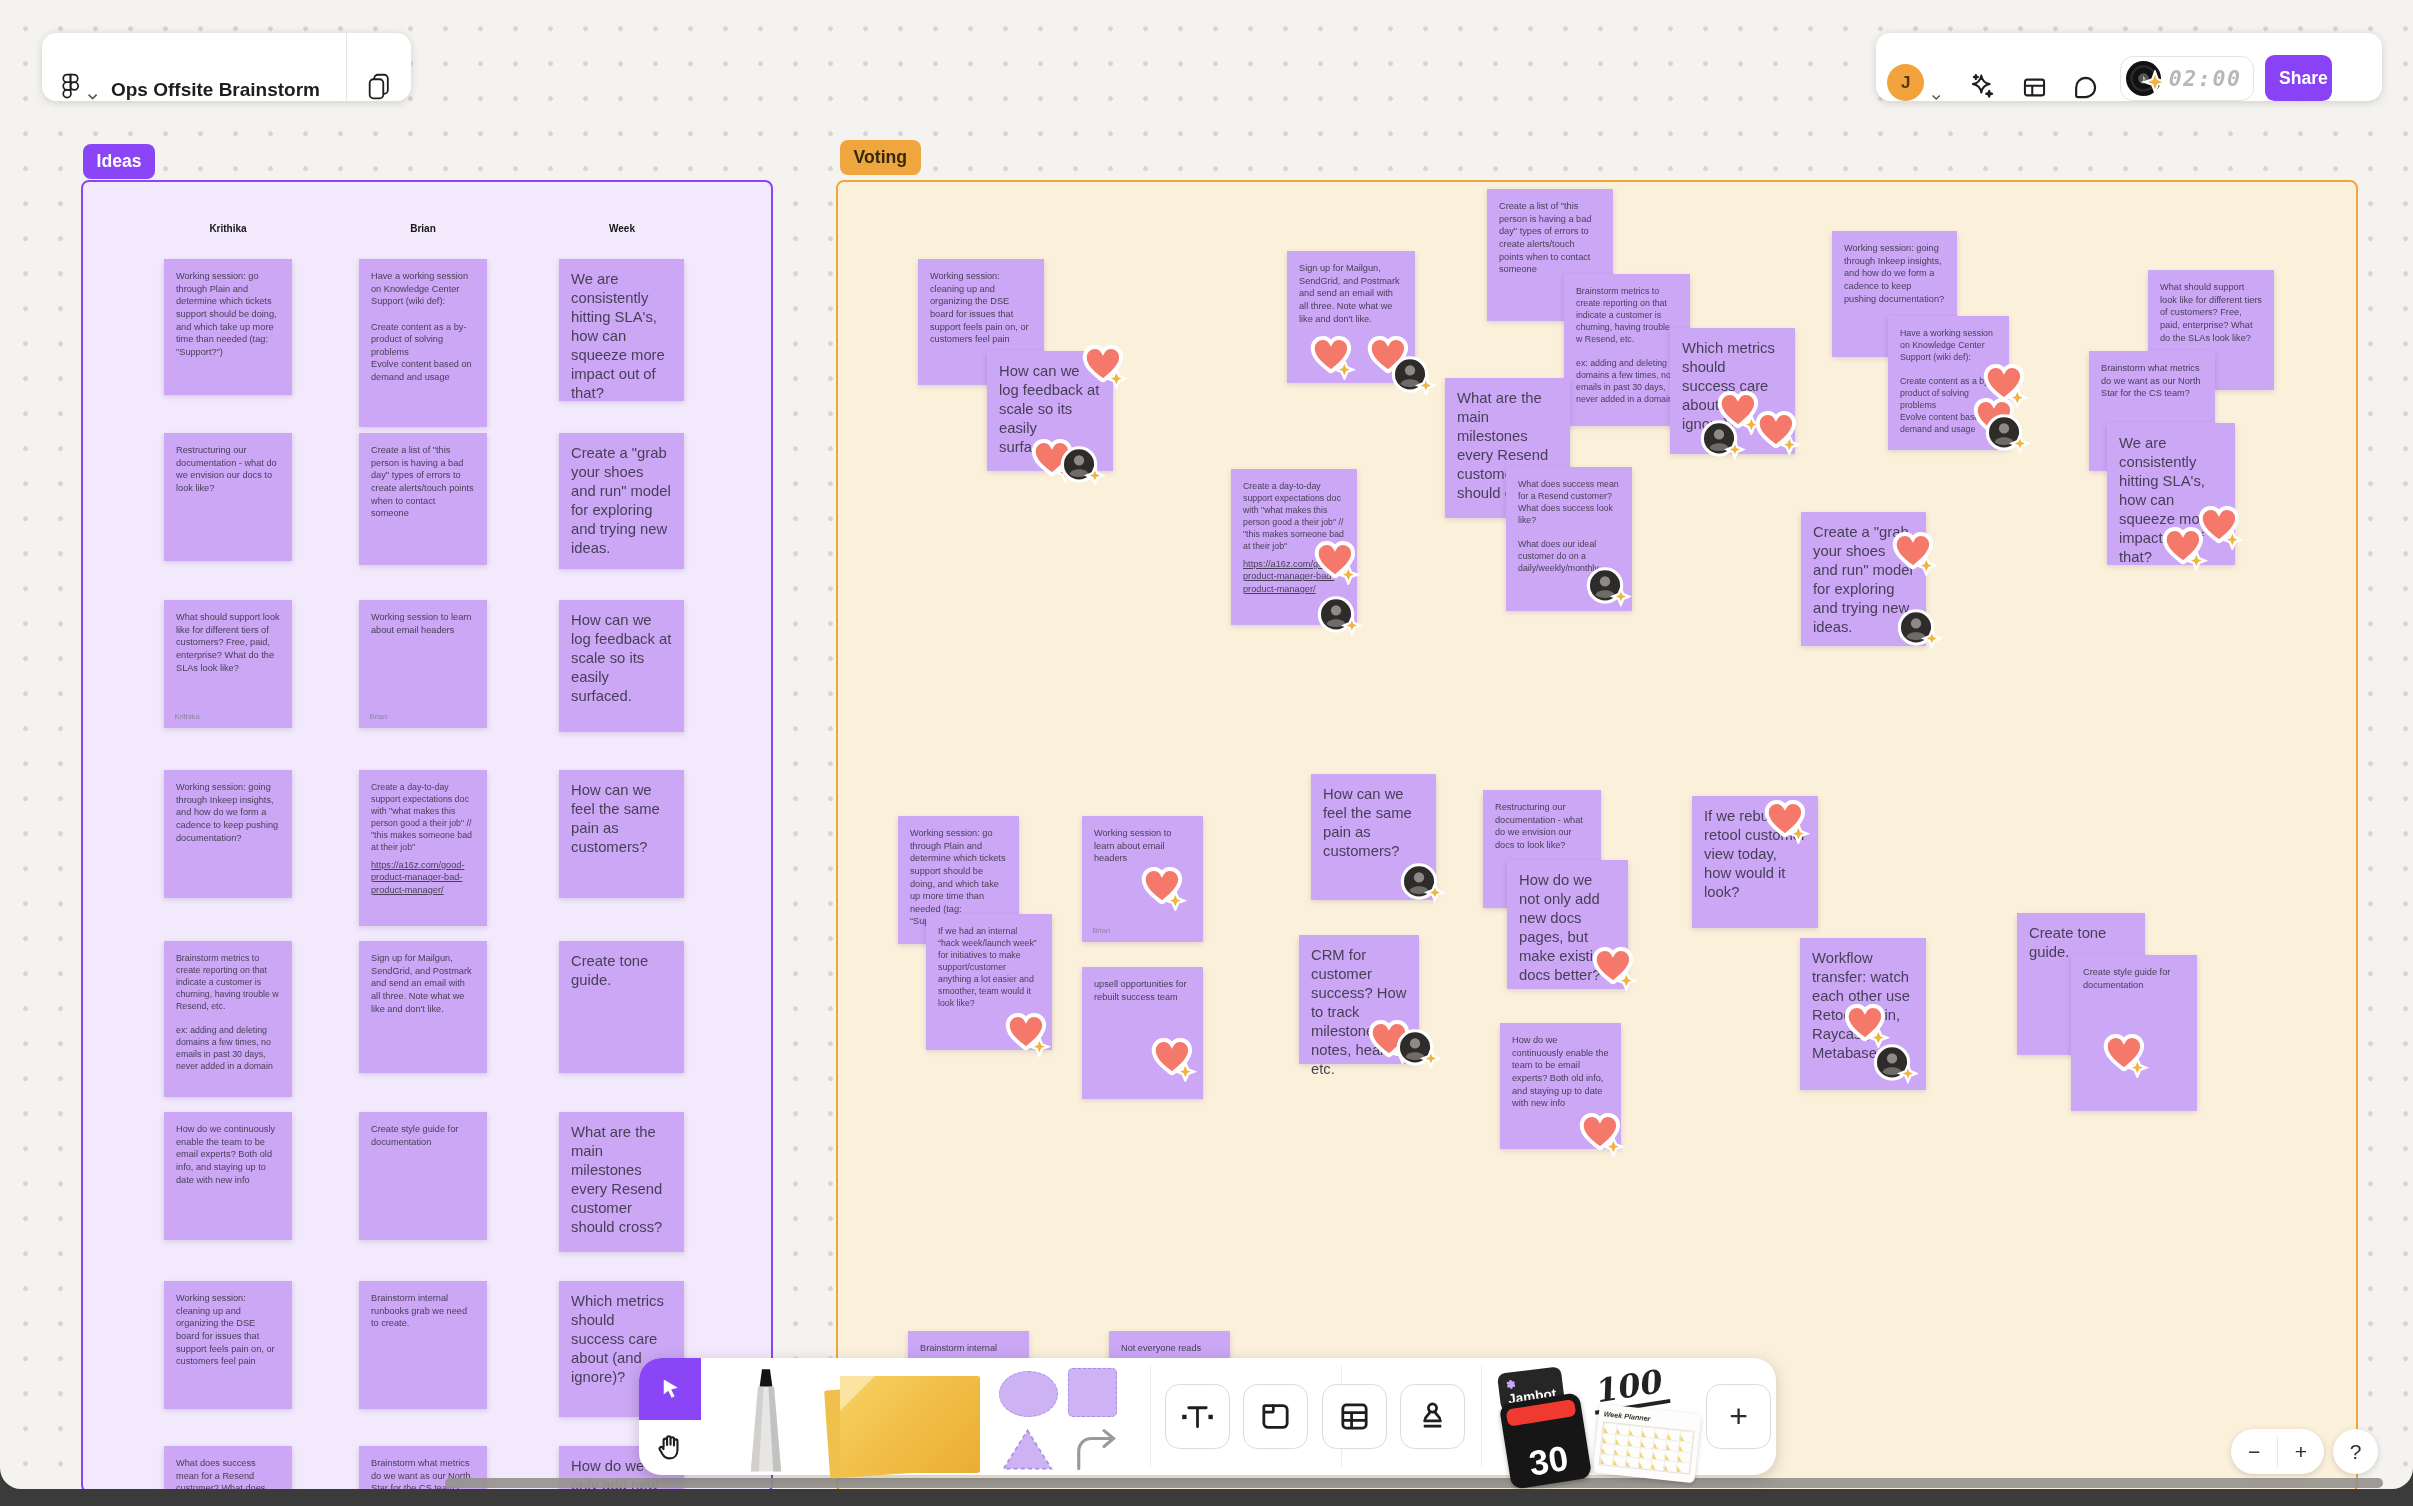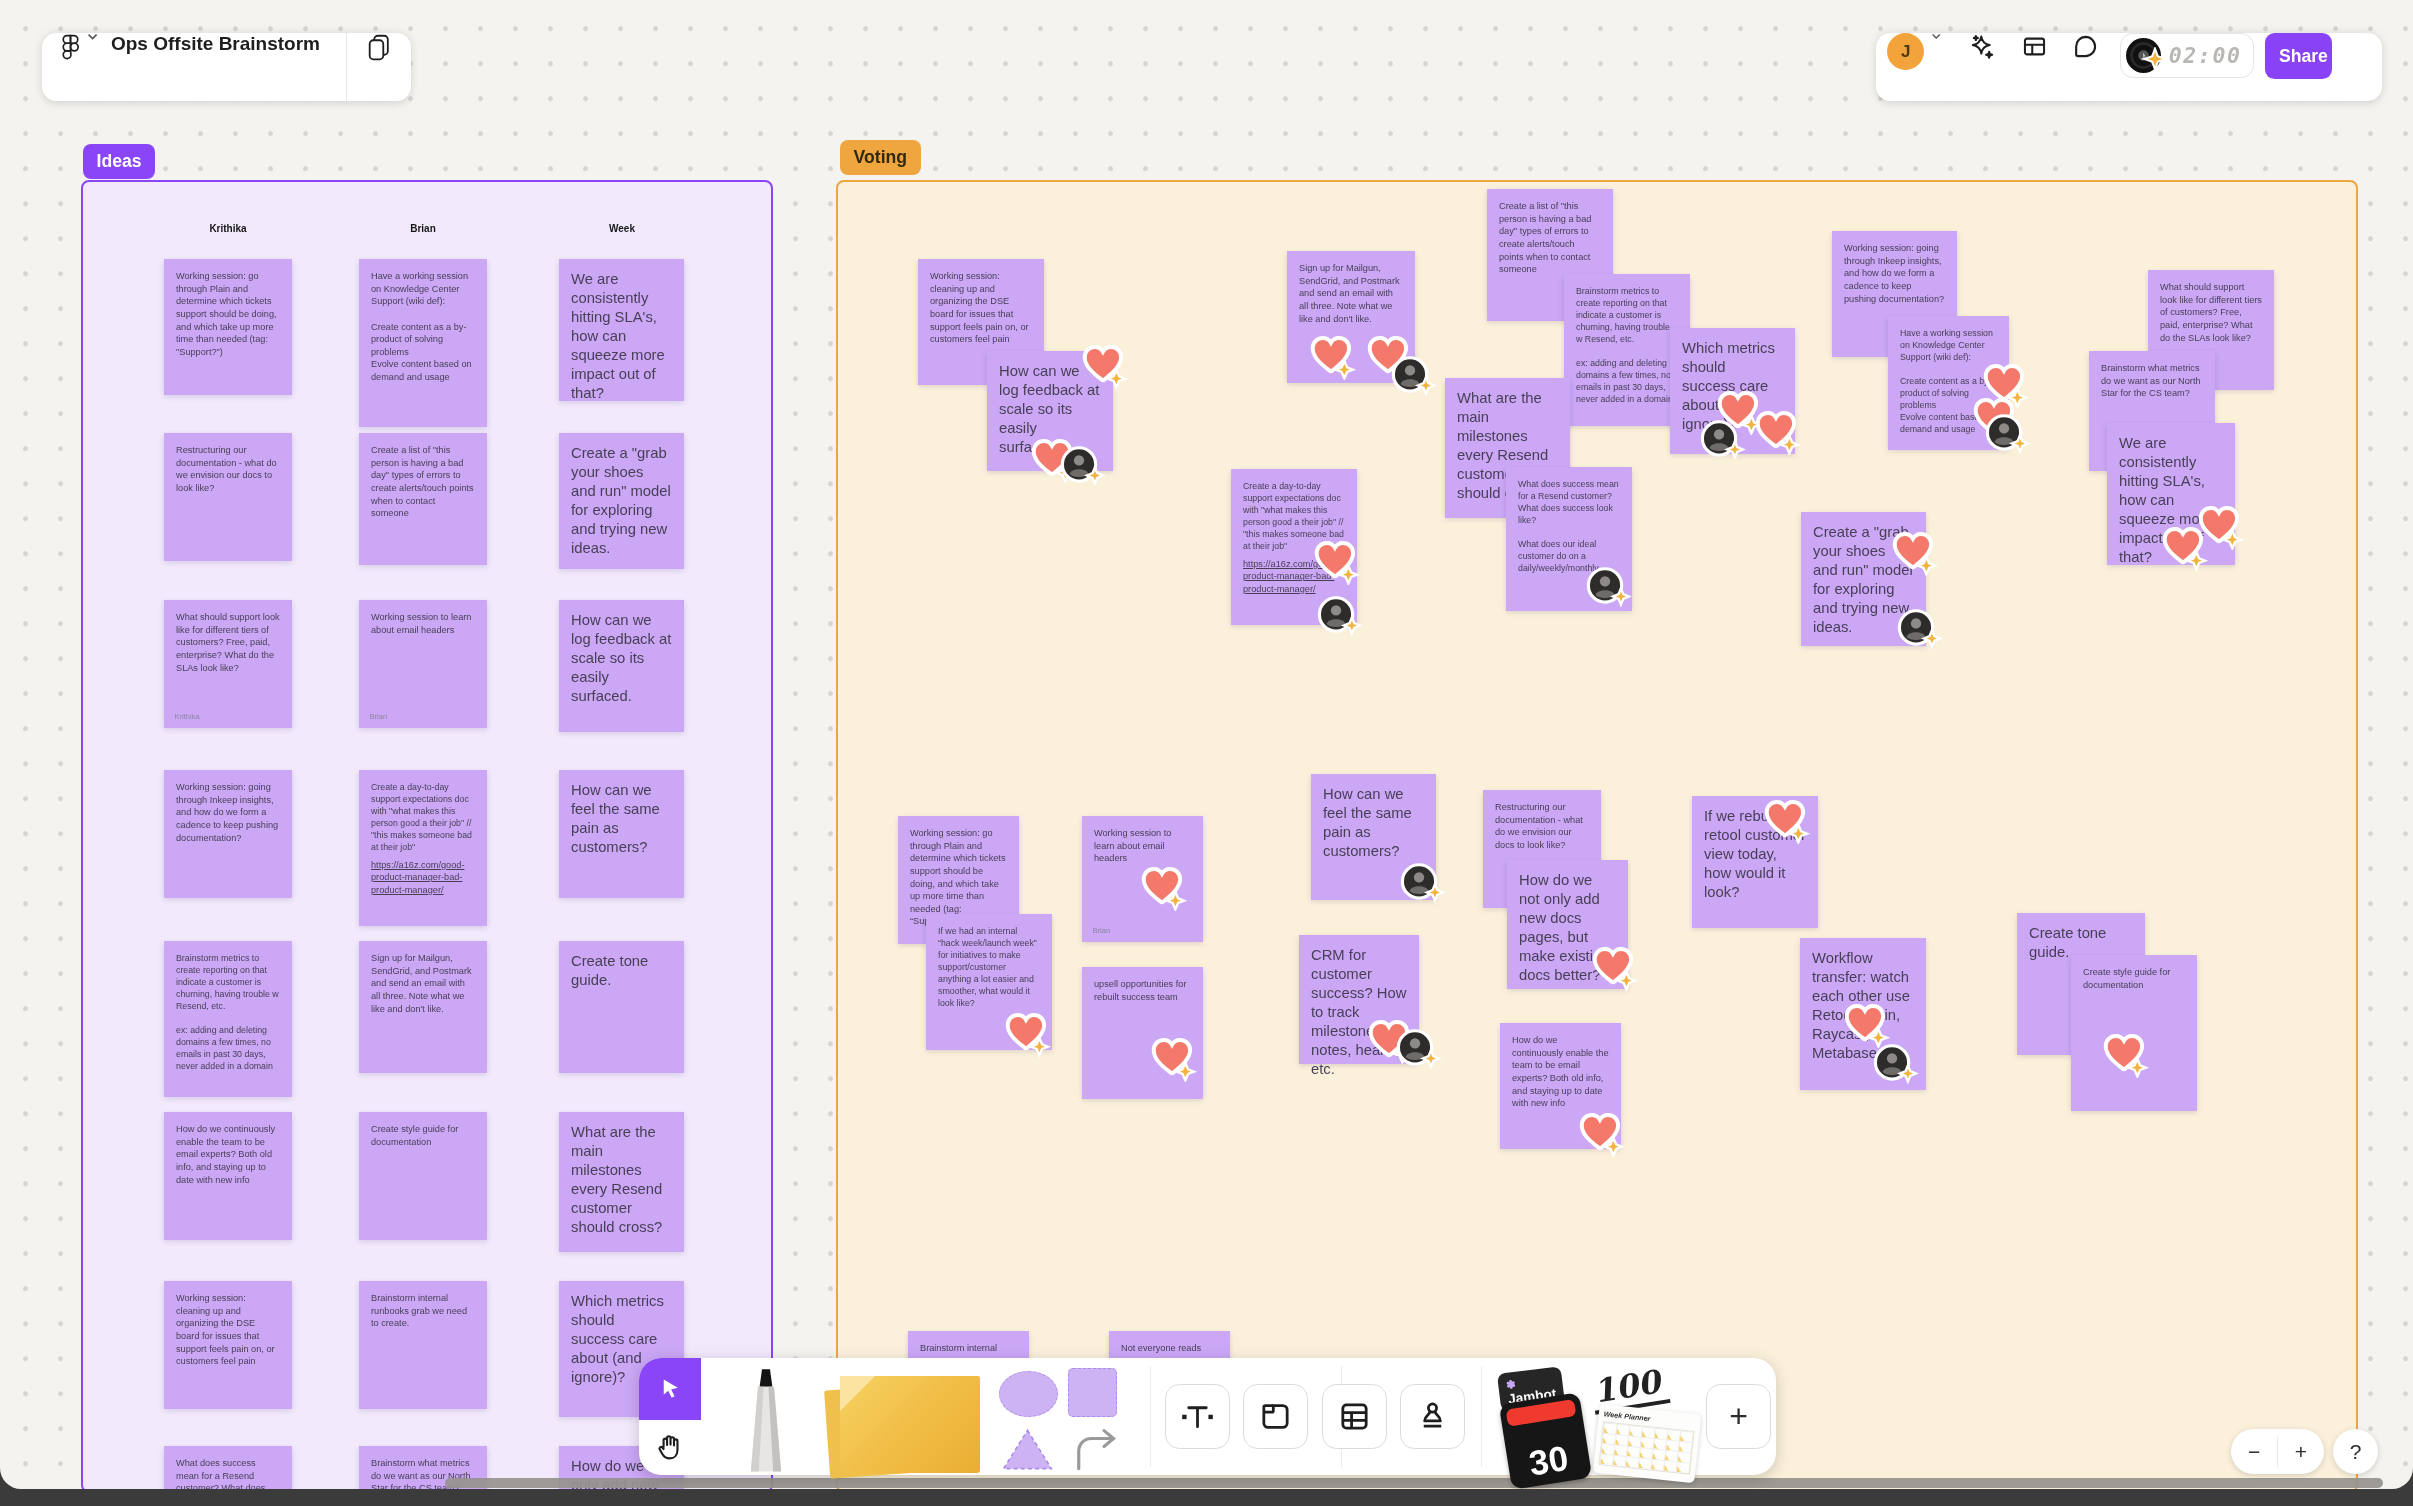--- a/index.html
+++ b/index.html
@@ -38,21 +38,21 @@
   .note.xs .note-text{font-size:8.8px;line-height:12px;}
   .note.lg .note-text{font-size:14.8px;line-height:19px;}
   .note-link{font-size:9.2px;line-height:12.6px;text-decoration:underline;margin-top:5.6px;white-space:pre-wrap;}
   .note-author{position:absolute;left:10.4px;bottom:7.2px;font-size:7.6px;color:#8C86A0;}
   
   .sticker{position:absolute;z-index:4;pointer-events:none;}
   .sticker svg{display:block;}
   
   .hdr-card{
     position:absolute;top:33px;height:68px;background:#FFFFFF;border-radius:14.4px;
-    box-shadow:0 1.6px 8px rgba(0,0,0,0.14);display:flex;align-items:flex-start;z-index:7;
+    box-shadow:0 1.6px 8px rgba(0,0,0,0.14);display:flex;align-items:flex-end;z-index:7;
   }
   #hdr-left{left:42px;width:369px;}
   #hdr-right{left:1876px;width:506px;}
   #doc-title{font-size:19px;font-weight:bold;color:#1E1E1E;margin-left:12.8px;white-space:nowrap;}
   .hdr-divider{width:0.8px;height:68px;background:#E6E6E6;}
   .icon-btn{display:flex;align-items:center;justify-content:center;}
   .avatar{
     width:37px;height:37px;border-radius:50%;background:#F2A33C;color:#4A3911;
     display:flex;align-items:center;justify-content:center;font-size:17px;font-weight:bold;
   }
@@ -409,21 +409,21 @@
       <circle cx="24" cy="19" r="6.5" fill="#8D8A88"></circle>
       <path d="M12 36 C14 28 34 28 36 36 C32 41 16 41 12 36 Z" fill="#6E6B69"></path>
       <path d="M44 28 L47 35 L54 38 L47 41 L44 48 L41 41 L34 38 L41 35 Z" fill="#F2B43F" stroke="#FFFFFF" stroke-width="3"></path>
     </svg>
   </span>
       </div>
       <div class="note sm" style="left: 898px; top: 816px; width: 121px; height: 128px;">
         <div class="note-text">Working session: go through Plain and determine which tickets support should be doing, and which take up more time than needed (tag: “Support?”)</div>
       </div>
       <div class="note xs" style="left: 926px; top: 914px; width: 126px; height: 136px;">
-        <div class="note-text">If we had an internal “hack week/launch week” for initiatives to make support/customer anything a lot easier and smoother, what would it look like?</div>
+        <div class="note-text">If we had an internal “hack week/launch week” for initiatives to make support/customer anything a lot easier and smoother, team would it look like?</div>
         <span class="sticker" style="left: 77px; top: 97px;">
     <svg width="49" height="46" viewBox="0 0 62 58">
       <path d="M27 46 C14 36 6 28 6 18 C6 10 12 5 19 5 C23.5 5 27 7.5 29 11 C31 7.5 34.5 5 39 5 C46 5 52 10 52 18 C52 28 42 37 31 46 C29.8 47 28.2 47 27 46 Z" fill="#F4796B" stroke="#FFFFFF" stroke-width="5"></path>
       <path d="M46 34 L49.5 42 L57 45 L49.5 48 L46 56 L42.5 48 L35 45 L42.5 42 Z" fill="#F2B43F" stroke="#FFFFFF" stroke-width="3"></path>
     </svg>
   </span>
       </div>
       <div class="note sm" style="left: 1082px; top: 816px; width: 121px; height: 126px;">
         <div class="note-text">Working session to learn about email headers</div>
         <div class="note-author">Brian</div>

